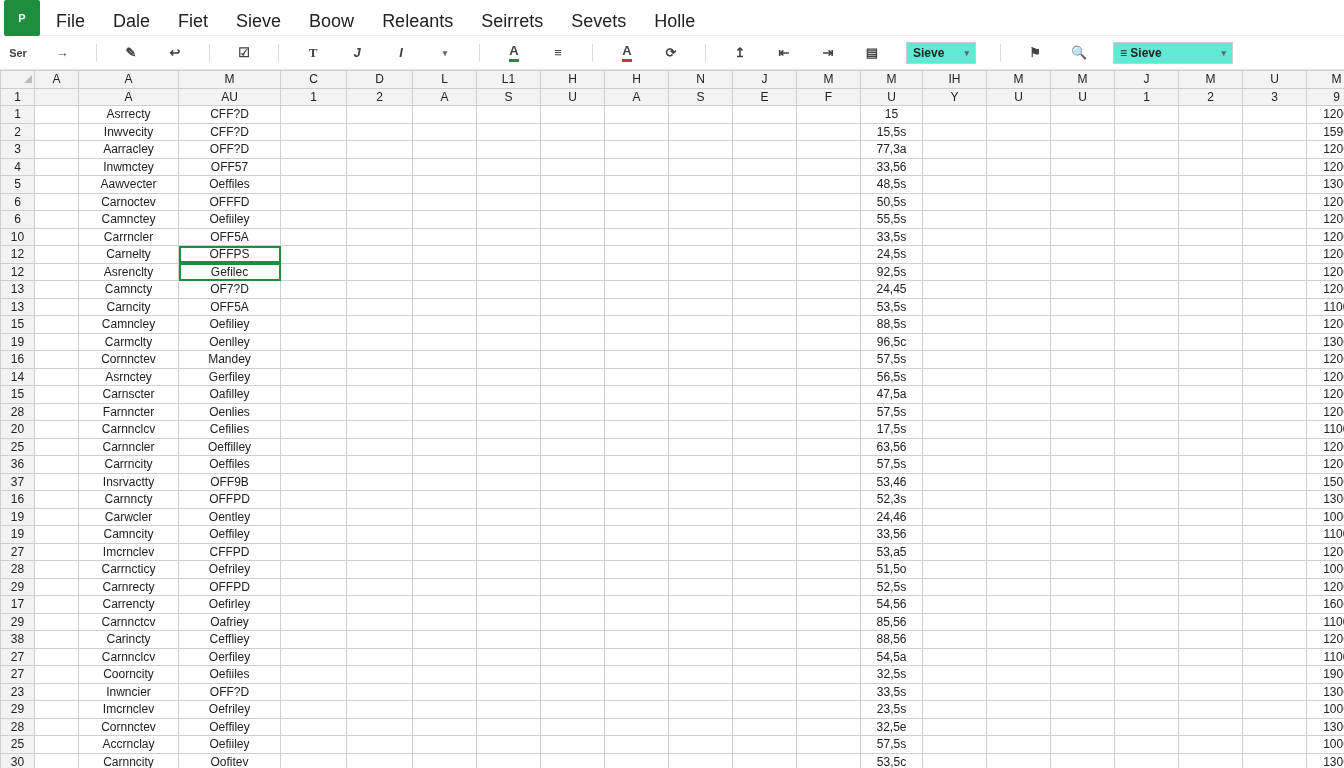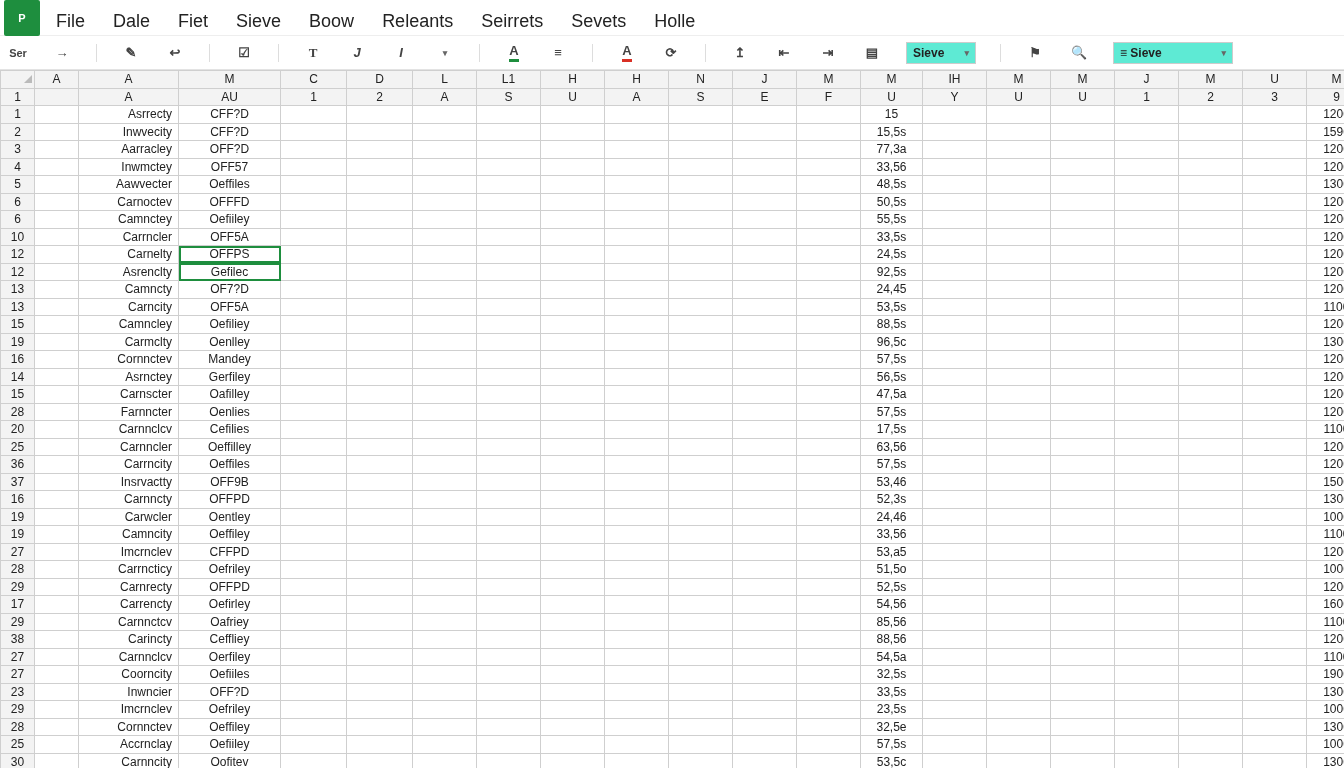--- a/index.html
+++ b/index.html
@@ -18,21 +18,21 @@
   .underline-red { border-bottom: 3px solid #d93025; padding-bottom: 1px; }
 
   .grid-area { position: relative; height: calc(768px - 8px - 28px - 34px); overflow: hidden; }
   table.sheet { border-collapse: collapse; table-layout: fixed; width: 1344px; }
   table.sheet th, table.sheet td { border: 1px solid #cfcfcf; height: 17.5px; font-size: 12px; white-space: nowrap; overflow: hidden; }
   table.sheet thead th { background: #f3f3f3; font-weight: 400; text-align: center; position: sticky; top: 0; }
   th.corner { width: 34px; background: #f0f0f0; }
   th.corner::after { content: ""; display: block; width: 0; height: 0; border-left: 8px solid transparent; border-bottom: 8px solid #bbb; margin-left: auto; margin-right: 2px; }
   th.rowhdr { width: 34px; background: #f3f3f3; text-align: center; font-weight: 400; }
   td { padding: 0 6px; }
-  td.l { text-align: right; margin-top: 36px; }
+  td.l { text-align: center; margin-top: 36px; }
   td.c { text-align: center; }
 
   .col-A0 { width: 44px; }
   .col-A  { width: 100px; }
   .col-M1 { width: 102px; }
   .col-C  { width: 66px; }
   .col-D  { width: 66px; }
   .col-gen { width: 64px; }
   .col-U  { width: 62px; }
   .col-last { width: 60px; }

